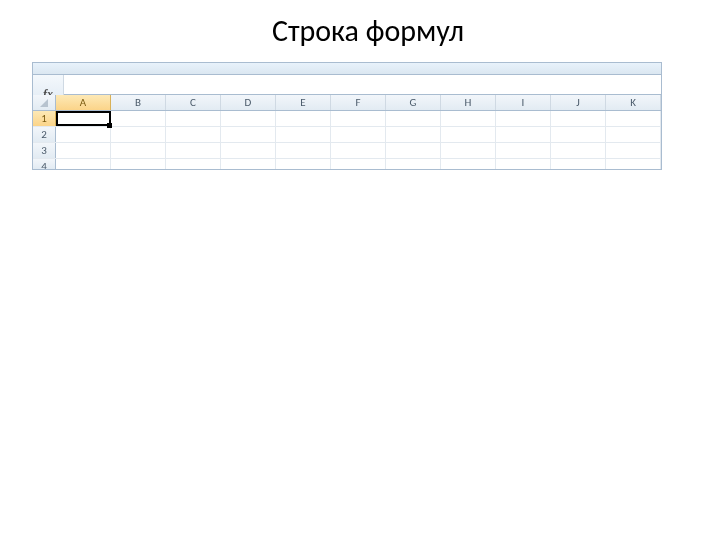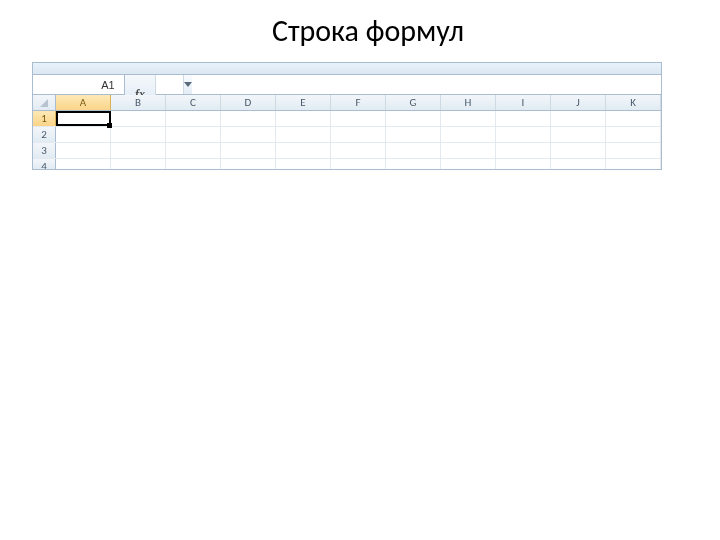--- a/index.html
+++ b/index.html
@@ -184,28 +184,20 @@
 
 <div class="page">
 
   <div class="title">Строка формул</div>
 
   <div class="sheet-area">
 
     <div class="ribbon-gap"></div>
 
     <div class="formula-bar">
-      <div class="name-box-wrap">
-        <input class="name-box" value="A1" style="">
-        <div class="name-box-drop">
-          <svg width="8" height="6" viewBox="0 0 8 6">
-              <path d="M0 0 L8 0 L4 5 Z" fill="#5a6b7c"></path>
-            </svg>
-        </div>
-      </div>
       <div class="fx-zone">
         <div class="fx-btn">
           <span class="fx-label">fx</span>
         </div>
       </div>
       <input class="formula-input" value="" style="">
     </div>
 
     <div class="grid-wrap">
       <div class="col-headers">

